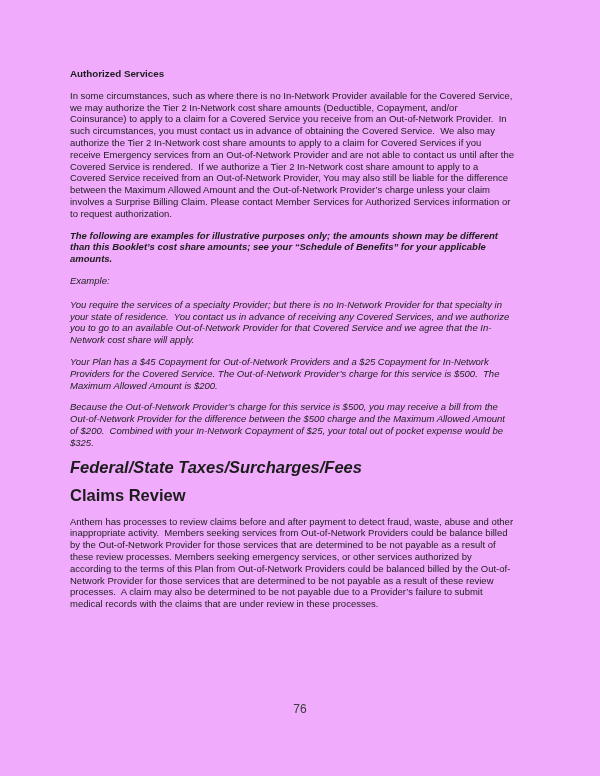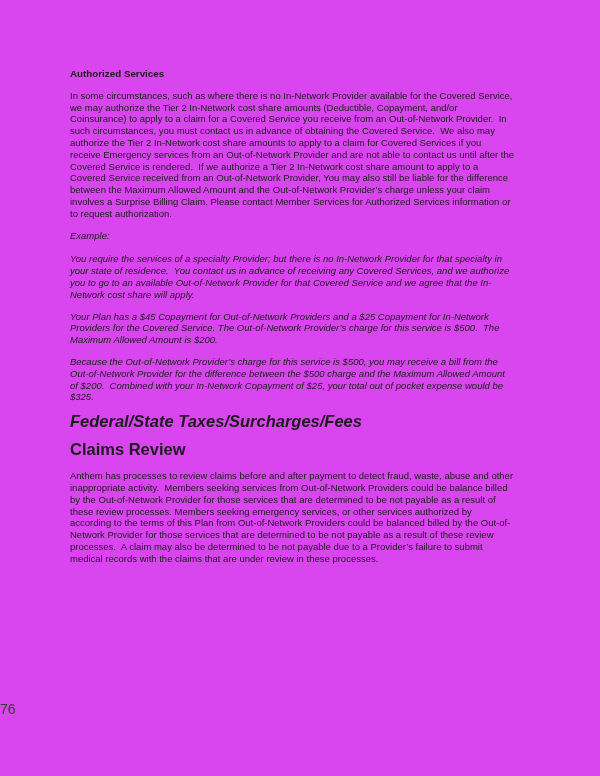--- a/index.html
+++ b/index.html
@@ -4,21 +4,21 @@
 <style>
   html, body {
     margin: 0;
     padding: 0;
     background: #ffffff;
   }
   .page {
     position: relative;
     width: 600px;
     height: 776px;
-    background: #d946ef;
+    background: #f0abfc;
     box-sizing: border-box;
     padding: 68px 50px 0 70px;
     font-family: "Liberation Sans", "DejaVu Sans", sans-serif;
     font-size: 9.5px;
     line-height: 11.8px;
     color: #1c1c1c;
     overflow: hidden;
   }
   .text-block {
     width: 480px;
@@ -47,22 +47,22 @@
     font-style: italic;
   }
   .example-label {
     margin-bottom: 12px;
   }
   .page-footer {
     position: absolute;
     left: 0;
     top: 704px;
     width: 600px;
-    text-align: left;
-    font-size: 14px;
+    text-align: center;
+    font-size: 12px;
     color: #3a3a3a;
   }
 </style>
 </head>
 <body>
 
 <div class="page">
 
   <section>
     <h3 class="subheading">Authorized Services</h3>
@@ -72,20 +72,23 @@
 Coinsurance) to apply to a claim for a Covered Service you receive from an Out-of-Network Provider.  In
 such circumstances, you must contact us in advance of obtaining the Covered Service.  We also may
 authorize the Tier 2 In-Network cost share amounts to apply to a claim for Covered Services if you
 receive Emergency services from an Out-of-Network Provider and are not able to contact us until after the
 Covered Service is rendered.  If we authorize a Tier 2 In-Network cost share amount to apply to a
 Covered Service received from an Out-of-Network Provider, You may also still be liable for the difference
 between the Maximum Allowed Amount and the Out-of-Network Provider’s charge unless your claim
 involves a Surprise Billing Claim. Please contact Member Services for Authorized Services information or
 to request authorization.</p>
 
+    <p class="text-block disclaimer">The following are examples for illustrative purposes only; the amounts shown may be different
+than this Booklet’s cost share amounts; see your “Schedule of Benefits” for your applicable
+amounts.</p>
 
     <p class="text-block italic example-label">Example:</p>
 
     <p class="text-block italic">You require the services of a specialty Provider; but there is no In-Network Provider for that specialty in
 your state of residence.  You contact us in advance of receiving any Covered Services, and we authorize
 you to go to an available Out-of-Network Provider for that Covered Service and we agree that the In-
 Network cost share will apply.</p>
 
     <p class="text-block italic">Your Plan has a $45 Copayment for Out-of-Network Providers and a $25 Copayment for In-Network
 Providers for the Covered Service. The Out-of-Network Provider’s charge for this service is $500.  The

